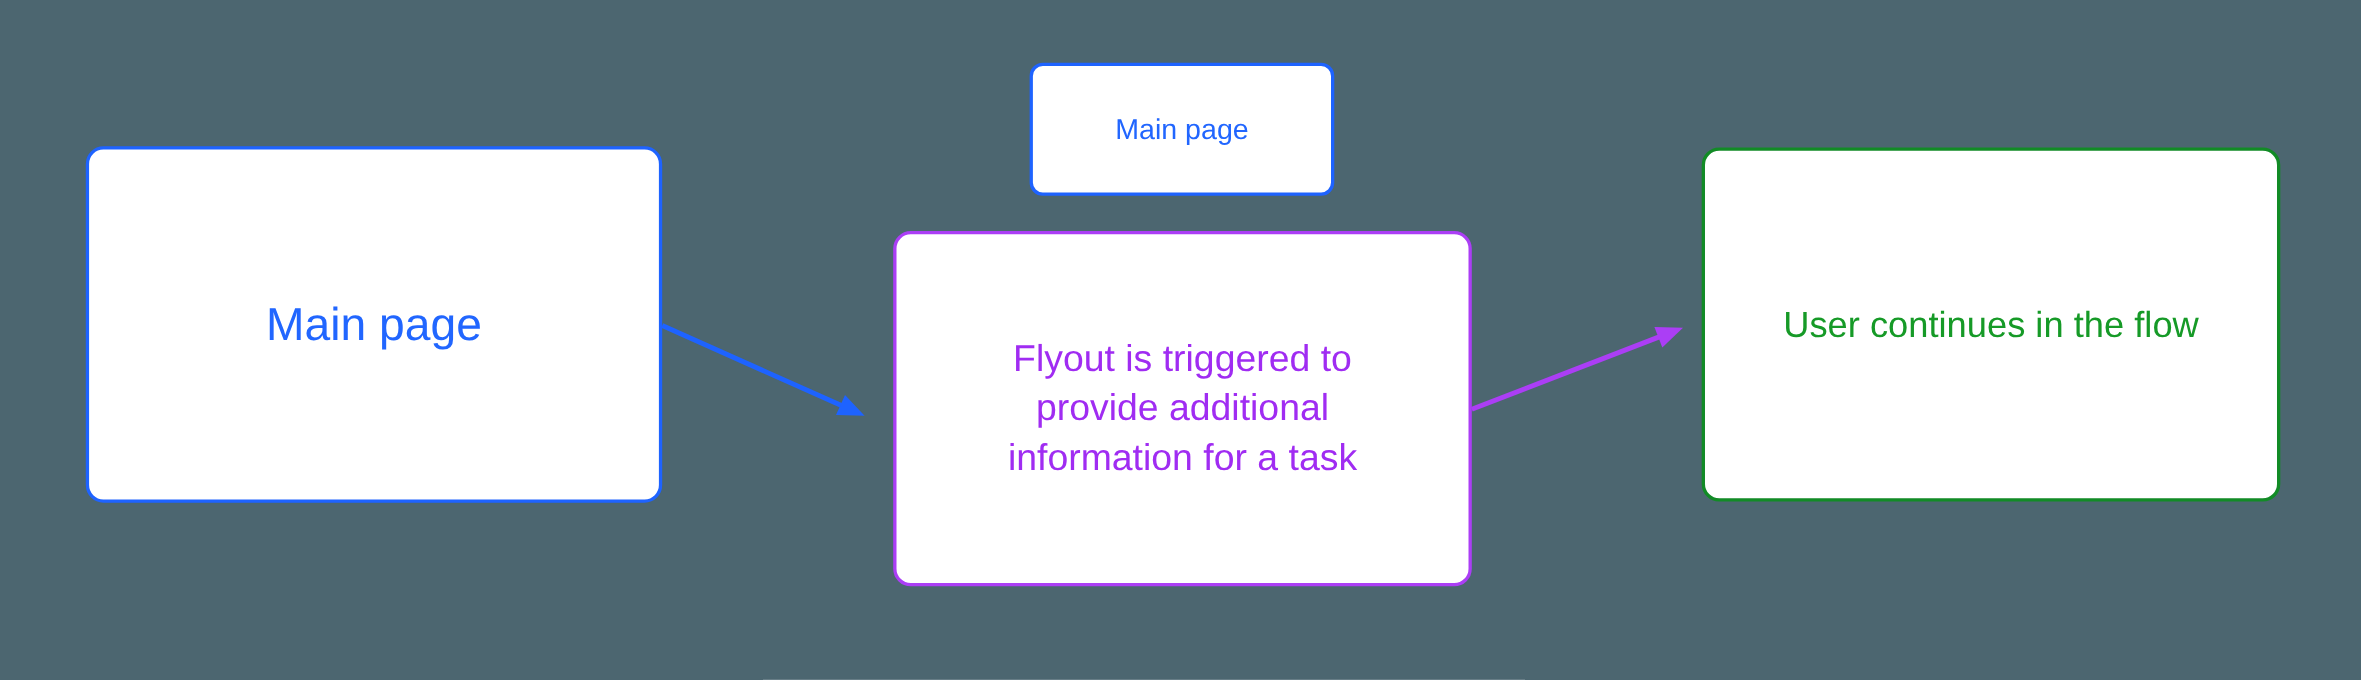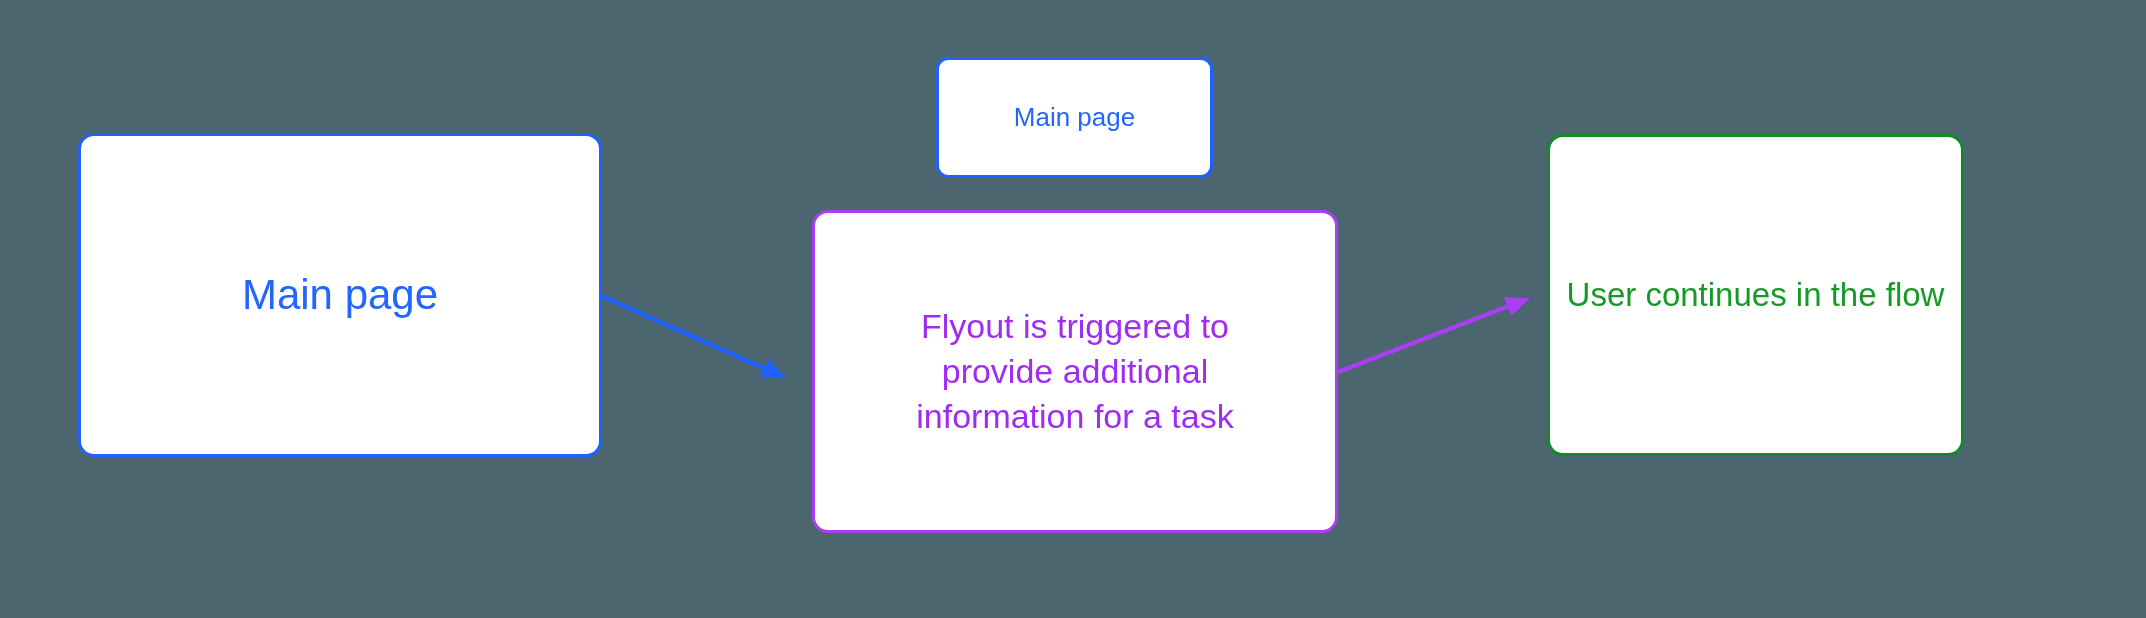--- a/index.html
+++ b/index.html
@@ -47,21 +47,21 @@
     left: 812px;
     top: 210px;
     width: 526px;
     height: 323px;
     font-size: 34px;
     line-height: 1.32;
   }
   .node-continue {
     left: 1547px;
     top: 134px;
-    width: 417px;
+    width: 526px;
     height: 322px;
     font-size: 33px;
   }
   .connector-layer {
     position: absolute;
     left: 0;
     top: 0;
     width: 2146px;
     height: 618px;
   }

